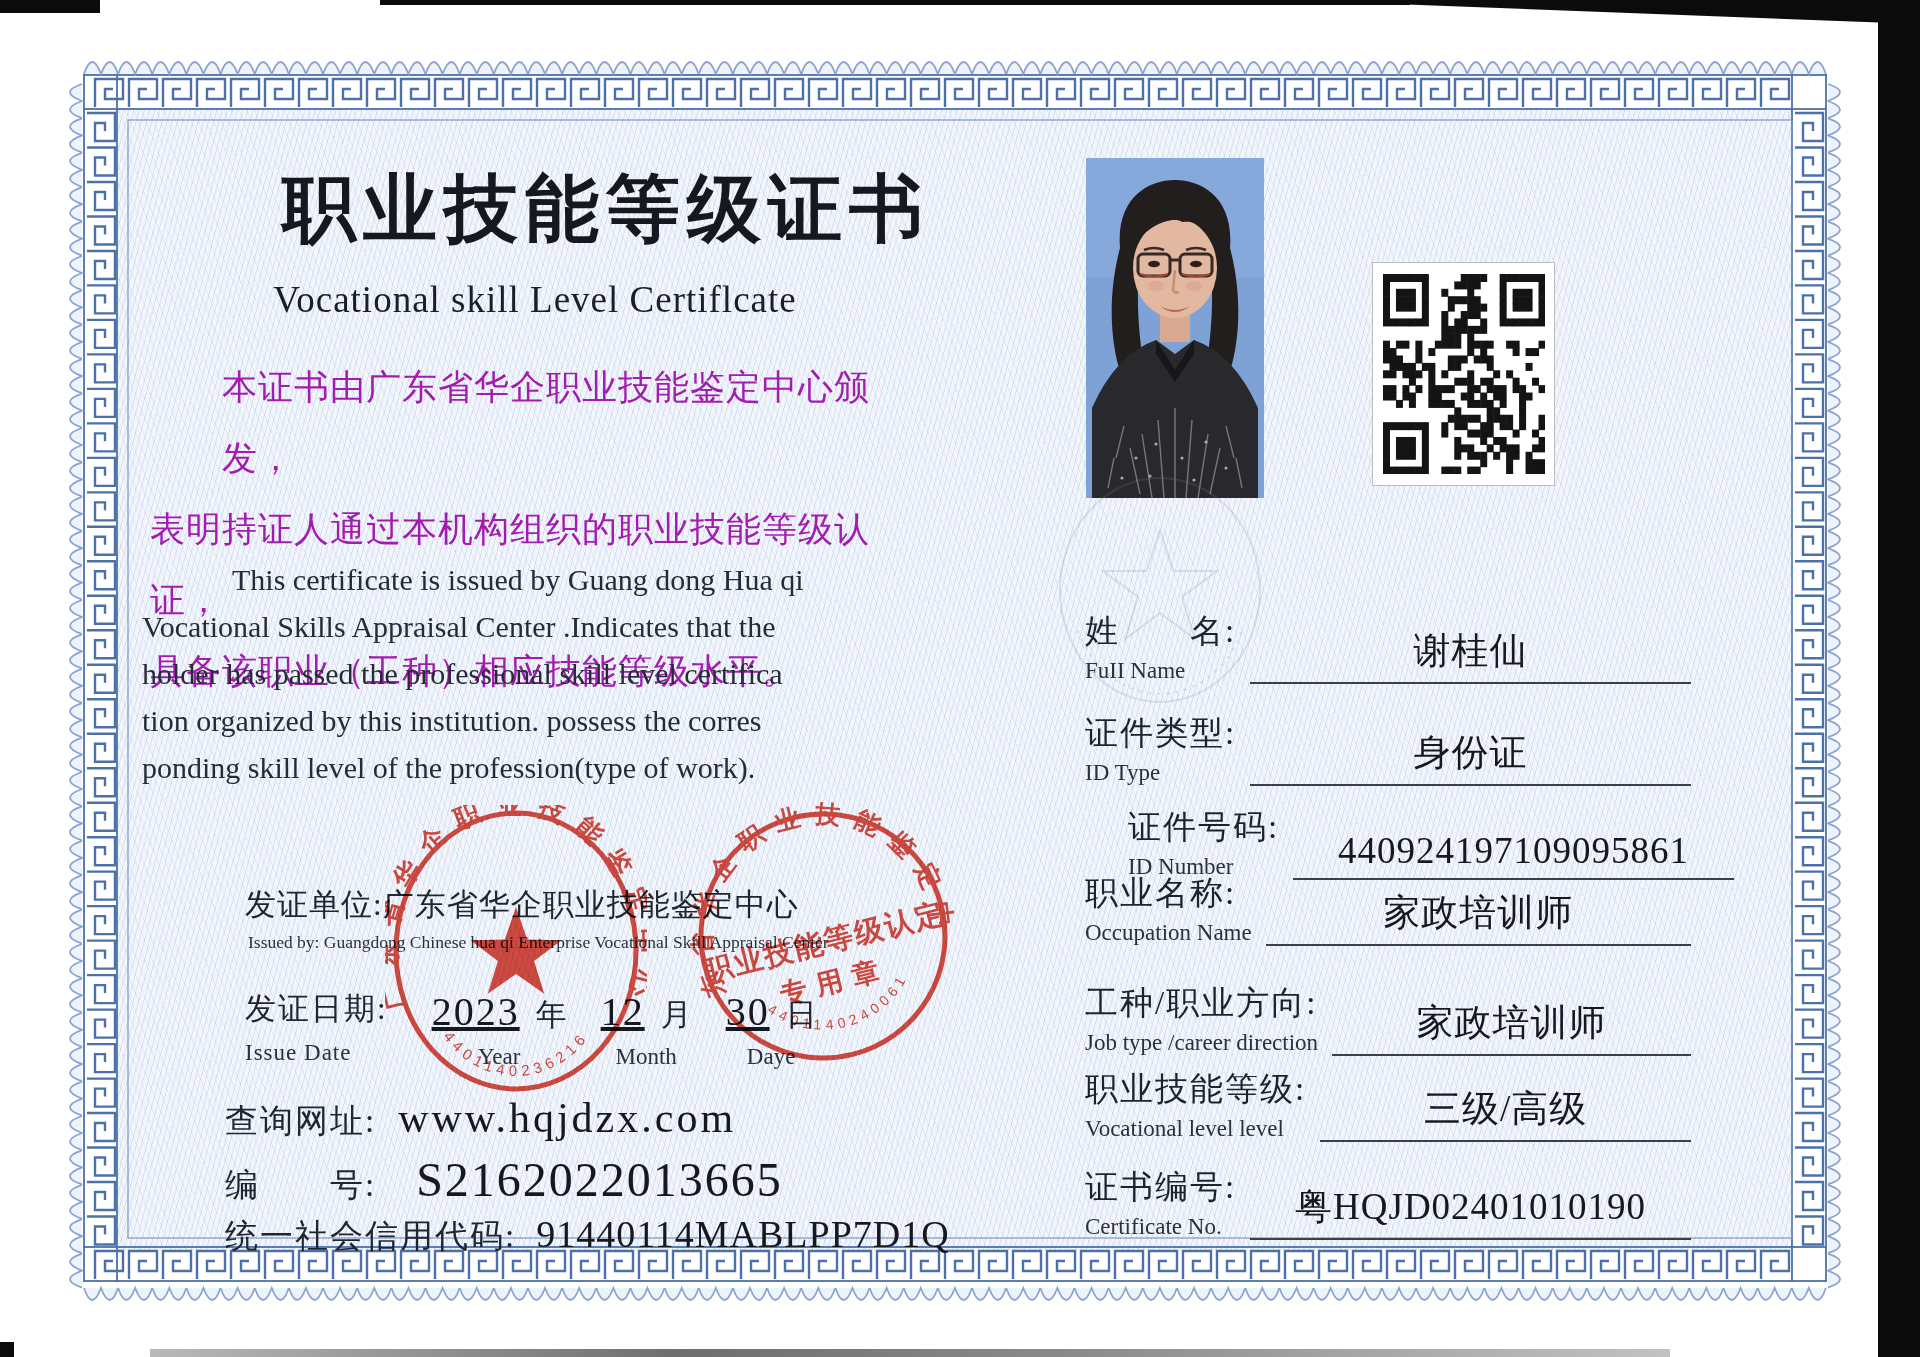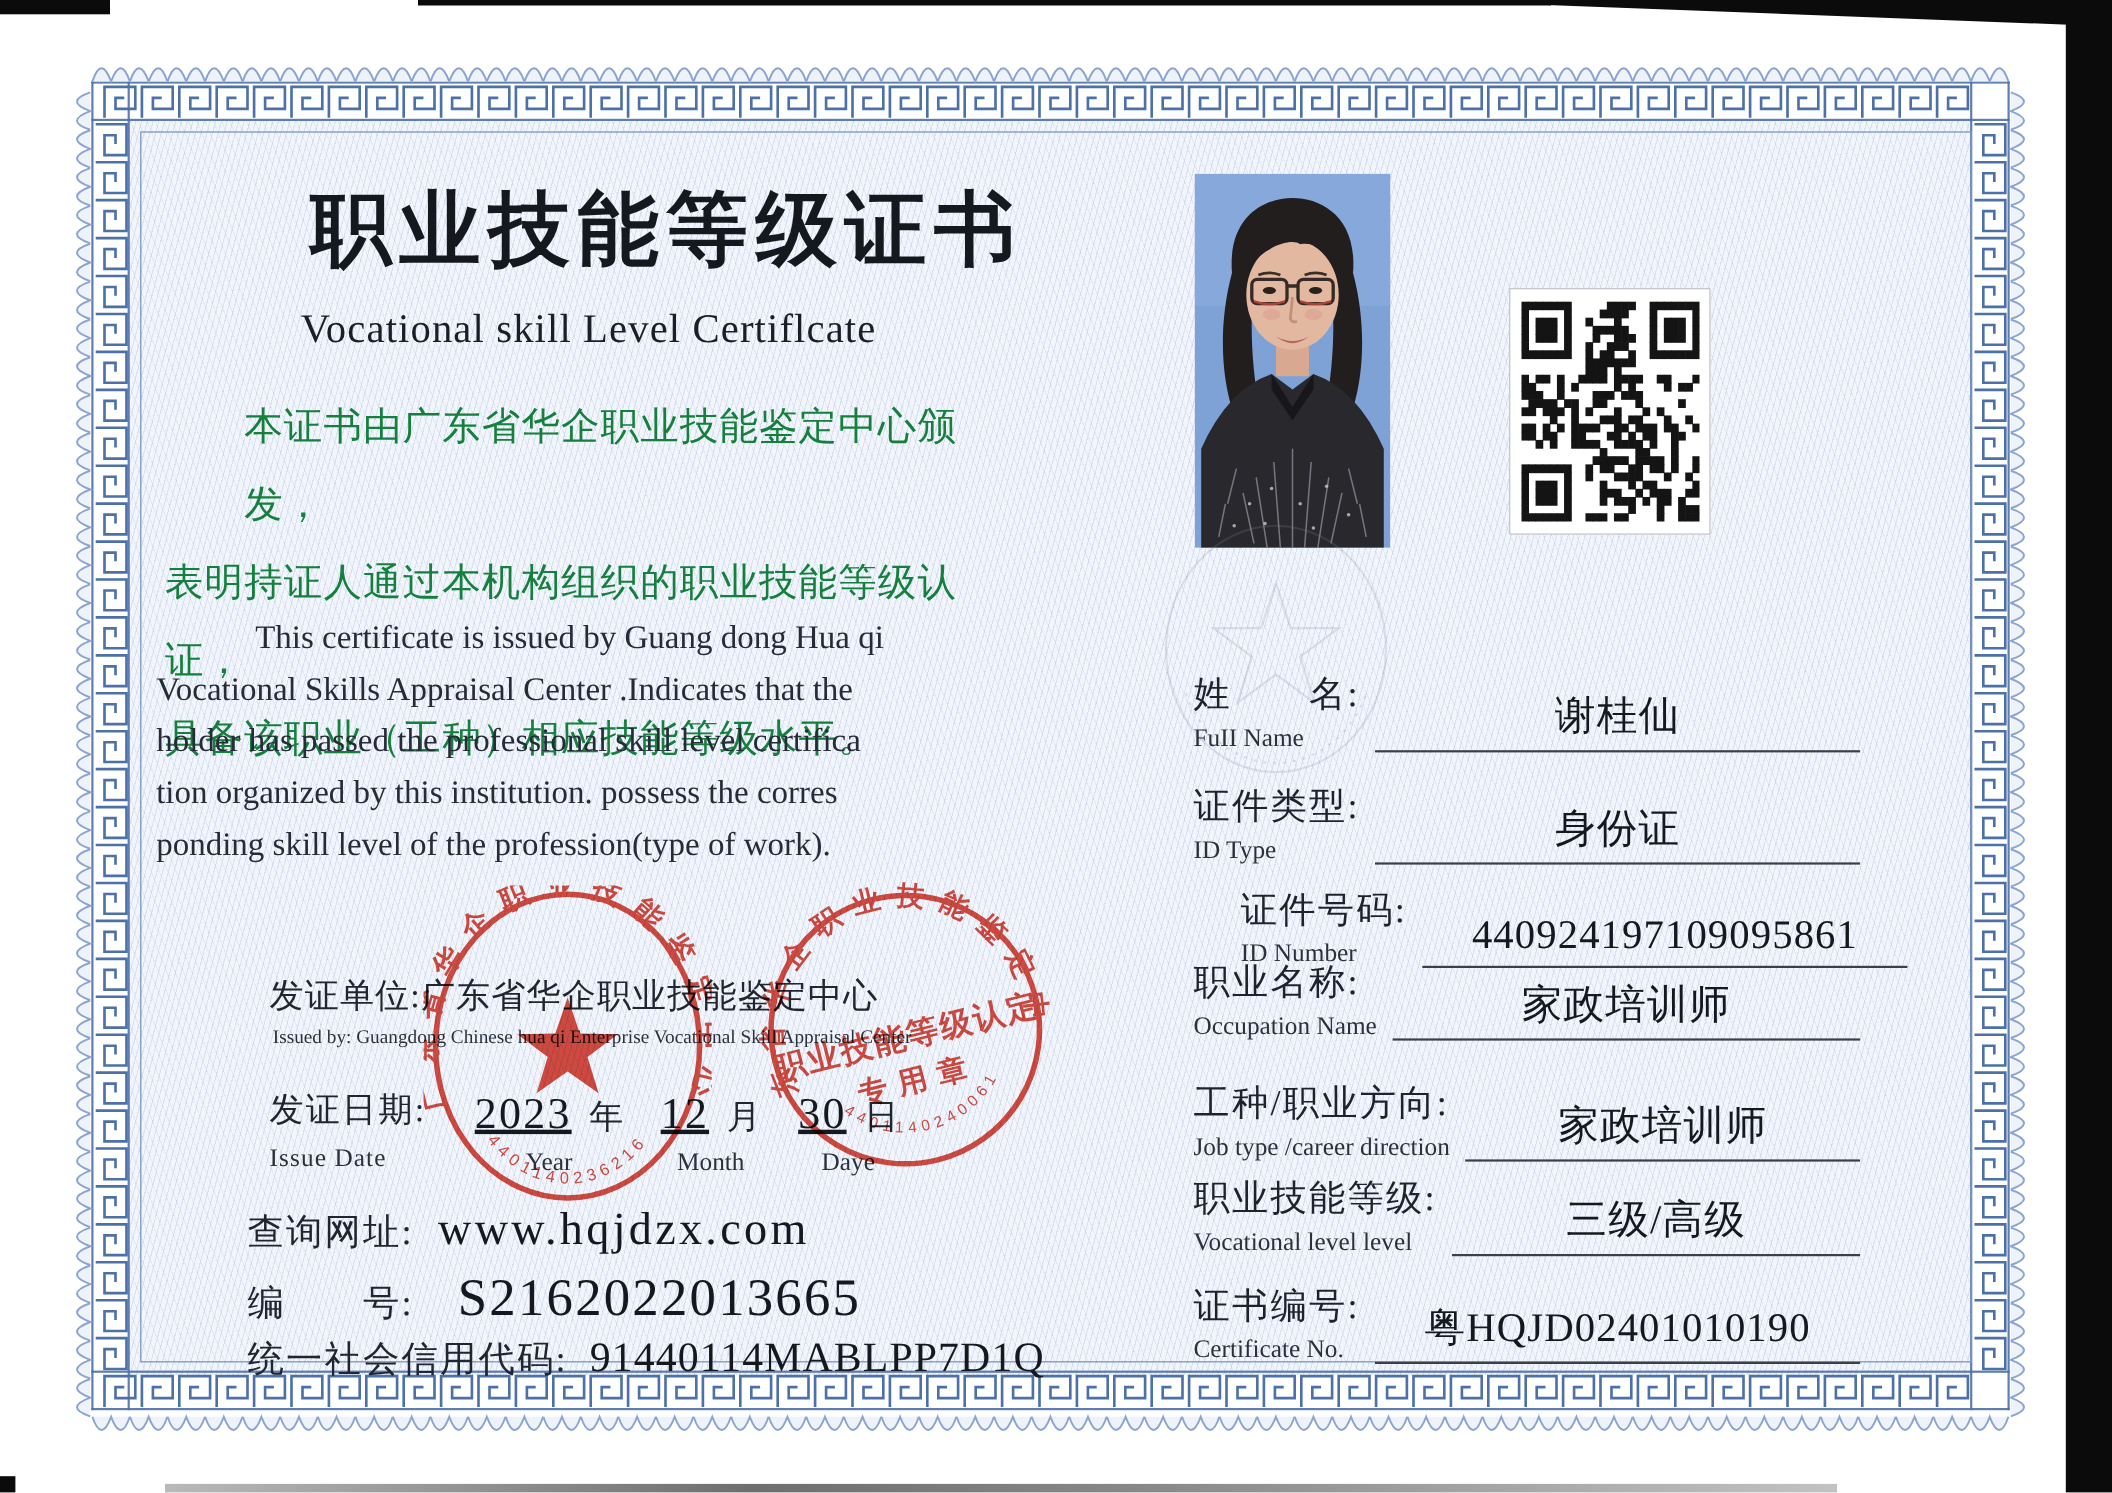--- a/index.html
+++ b/index.html
@@ -21,21 +21,21 @@
      clip-path:polygon(0 0,100% 0,100% 100%,0 18%);}
   #art-right{left:1878px;top:0;width:42px;height:1357px;}
   #art-bottom-left{left:0;top:1342px;width:14px;height:15px;}
   #art-bottom-bar{left:150px;top:1349px;width:1520px;height:8px;z-index:10;position:absolute;
      background:linear-gradient(90deg,#b9b9b9,#6e6e6e 35%,#8a8a8a 60%,#c2c2c2);}
   
   .abs{position:absolute;z-index:4;}
   .title-cn{left:140px;top:160px;width:790px;text-align:right;font-size:74px;font-weight:700;
     letter-spacing:7px;color:#15191f;}
   .title-en{left:140px;top:278px;width:790px;text-align:center;font-size:37px;color:#1a1f27;letter-spacing:1px;}
-  .intro-cn{left:150px;top:352px;width:790px;font-size:35px;line-height:71px;color:#15803d;letter-spacing:1px;}
+  .intro-cn{left:150px;top:352px;width:790px;font-size:35px;line-height:71px;color:#a21caf;letter-spacing:1px;}
   .intro-cn .l1{padding-left:72px;}
   .intro-en{left:142px;top:556px;width:800px;font-size:30px;line-height:47px;color:#262c37;}
   .intro-en .l1{padding-left:90px;}
   .issuer{left:245px;top:884px;}
   .issuer .cnline{font-size:31px;color:#20262f;letter-spacing:1px;}
   .issuer .enline{font-size:17.5px;color:#2b313b;margin-top:6px;margin-left:3px;}
   .date-row{left:245px;top:988px;display:flex;align-items:flex-start;}
   .date-row .grp{display:flex;flex-direction:column;align-items:center;}
   .date-row .toprow{display:flex;align-items:baseline;}
   .date-label-cn{font-size:31px;letter-spacing:2px;color:#20262f;}

